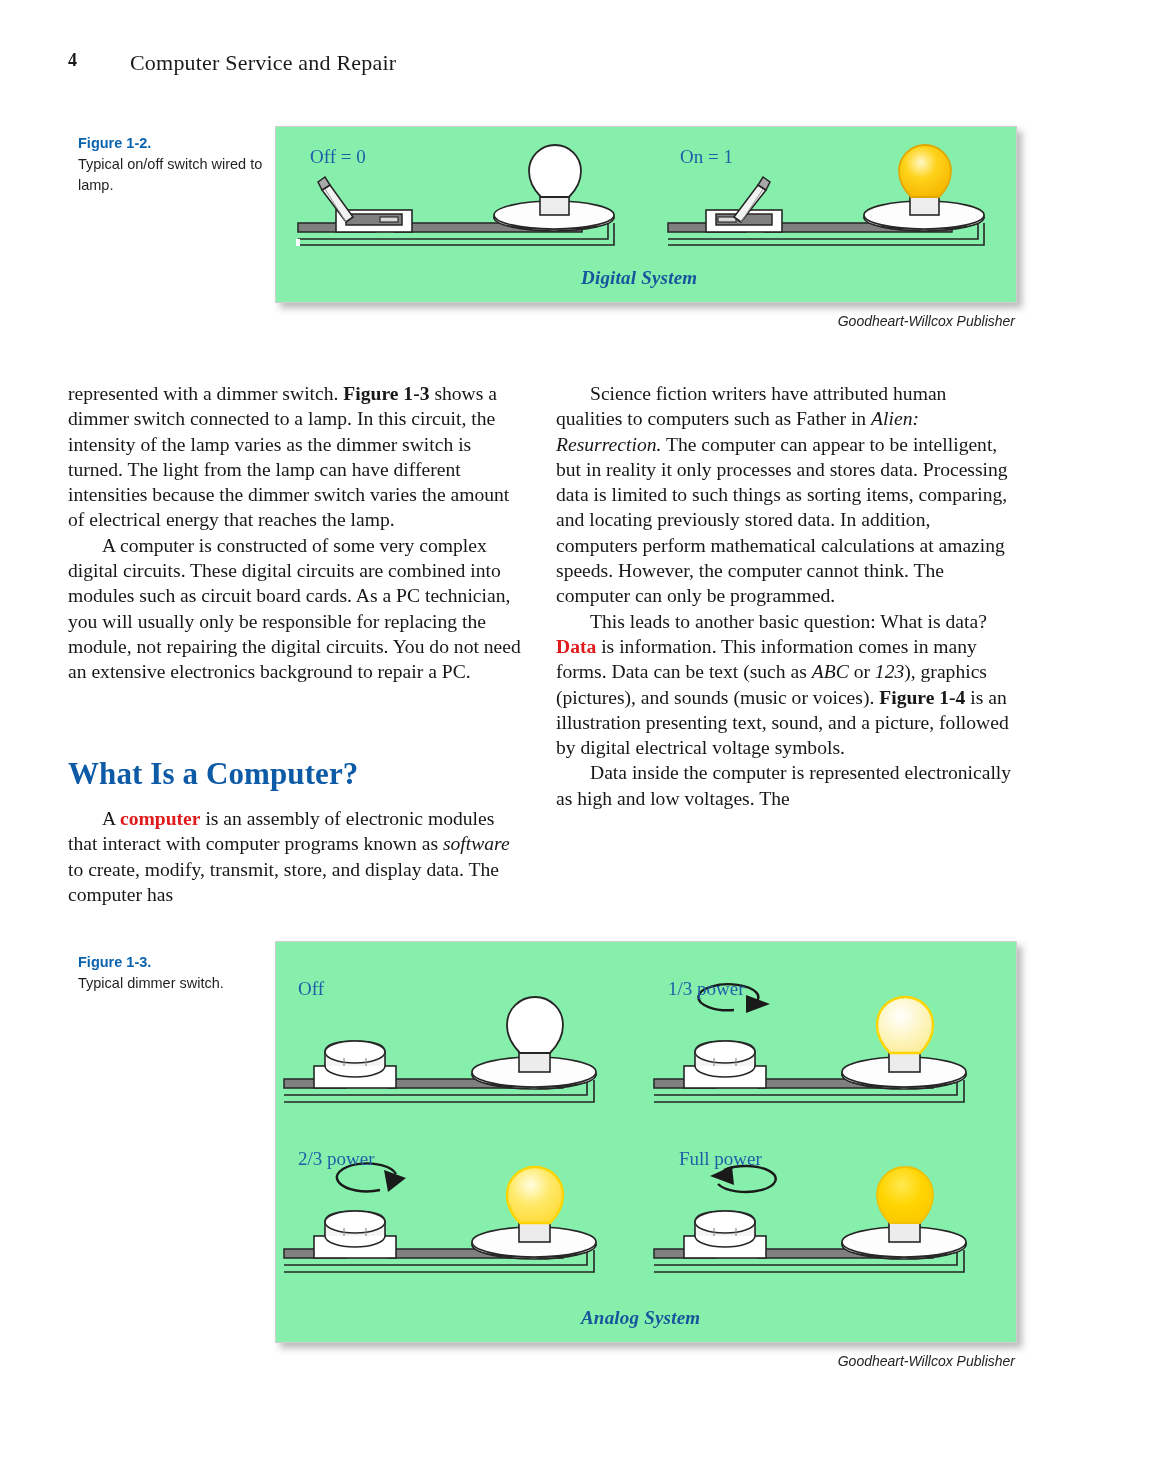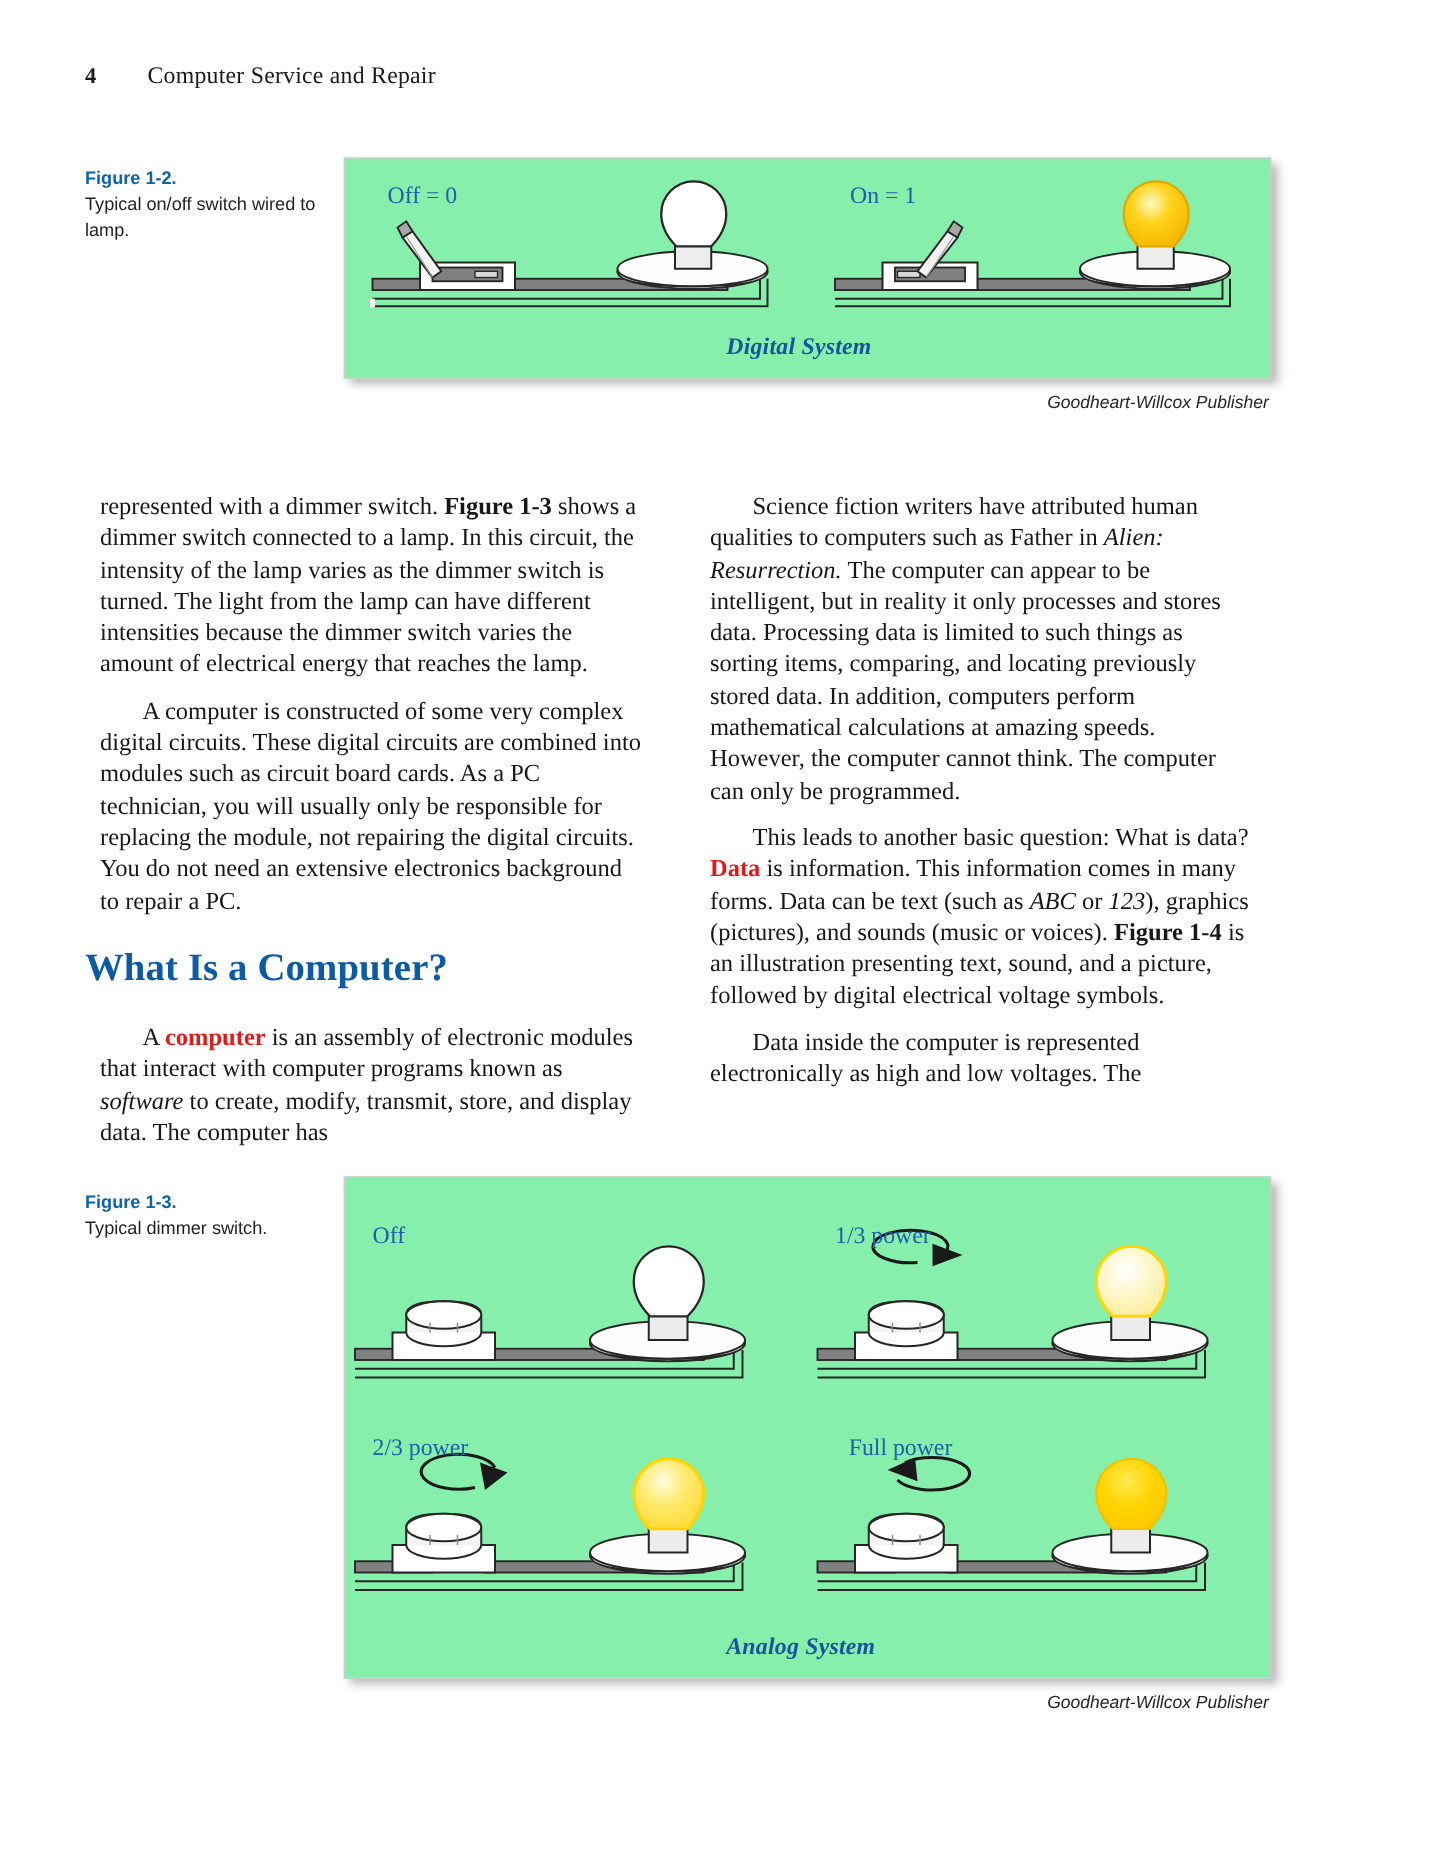--- a/index.html
+++ b/index.html
@@ -8,26 +8,26 @@
     font-family:"Liberation Serif", serif; color:#1a1a1a;
   }
 
   
   .runhead { position:absolute; left:68px; top:50px; width:900px; height:28px; }
   .runhead .pg {
     font-family:"Liberation Serif", serif; font-weight:bold; font-size:18px;
     position:absolute; left:0; top:0;
   }
   .runhead .ttl {
-    font-family:"Liberation Serif", serif; font-size:19px;
-    position:absolute; left:50px; top:0; letter-spacing:.2px;
+    font-family:"Liberation Serif", serif; font-size:22px;
+    position:absolute; left:62px; top:0; letter-spacing:.2px;
   }
 
   
-  .figcap { position:absolute; width:200px; font-family:"Liberation Sans", sans-serif; }
+  .figcap { position:absolute; width:200px; font-family:"Liberation Sans", sans-serif;margin-left:10px; }
   .figcap .lbl { color:#0b63ad; font-weight:bold; font-size:14.5px; line-height:1.45; }
   .figcap .txt { color:#1f1f1f; font-size:14.5px; line-height:1.45; }
 
   
   .figbox {
     position:absolute; background:#86efac; border:1px solid #cfcfcf;
     box-shadow:5px 5px 7px rgba(90,90,90,.42);
   }
   .credit {
     position:absolute; font-family:"Liberation Sans", sans-serif; font-style:italic;
@@ -42,21 +42,21 @@
     position:absolute; font-family:"Liberation Serif", serif; font-size:19px;
     color:#1f5fa8; white-space:nowrap;
   }
 
   
   .col {
     position:absolute; width:460px;
     font-family:"Liberation Serif", serif; font-size:19.6px; line-height:25.3px;
     text-align:left; color:#171717;
   }
-  .col p { margin:12px;font-family:Liberation Serif, serif; }
+  .col p { margin:0;font-family:Liberation Serif, serif; }
   .col p.ind { text-indent:34px; }
   .kt { color:#e01b1b; font-weight:bold; }
   .bd { font-weight:bold; }
   .it { font-style:italic; }
 
   h2.section {
     position:absolute; margin:0;
     font-family:"Liberation Serif", serif; font-weight:bold; font-size:31px;
     color:#0d5aa7; letter-spacing:.1px;
   }

